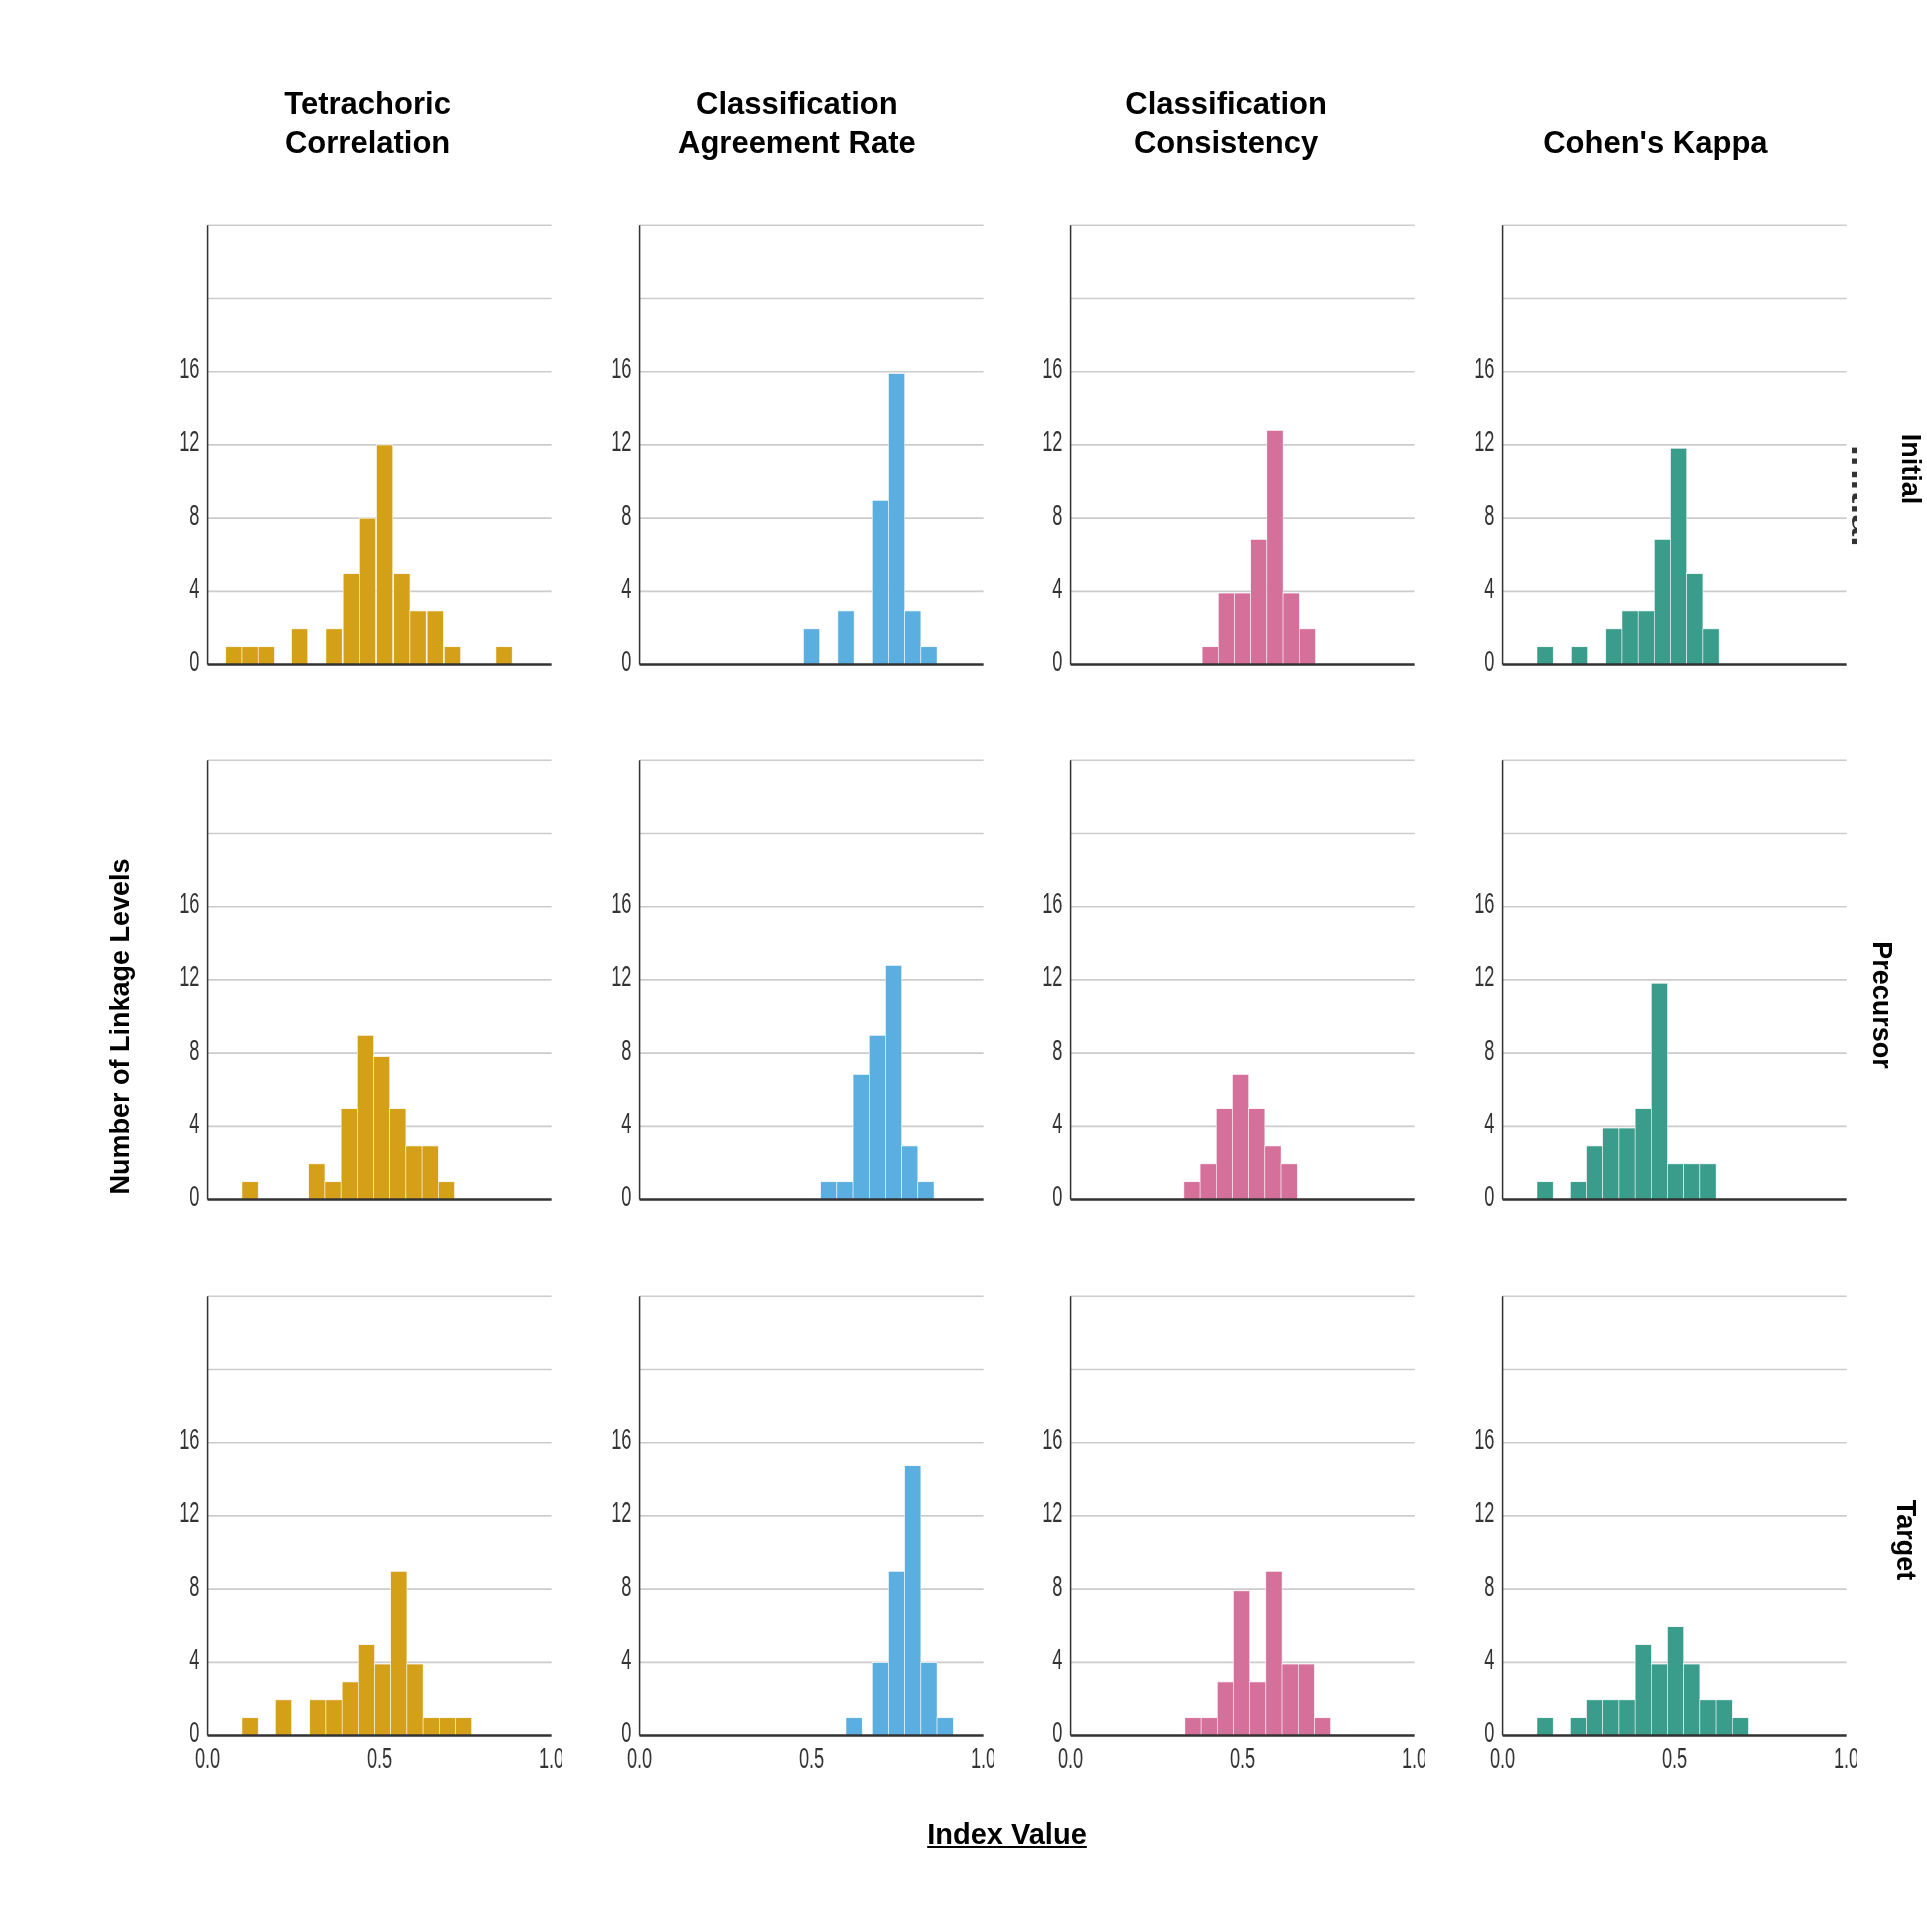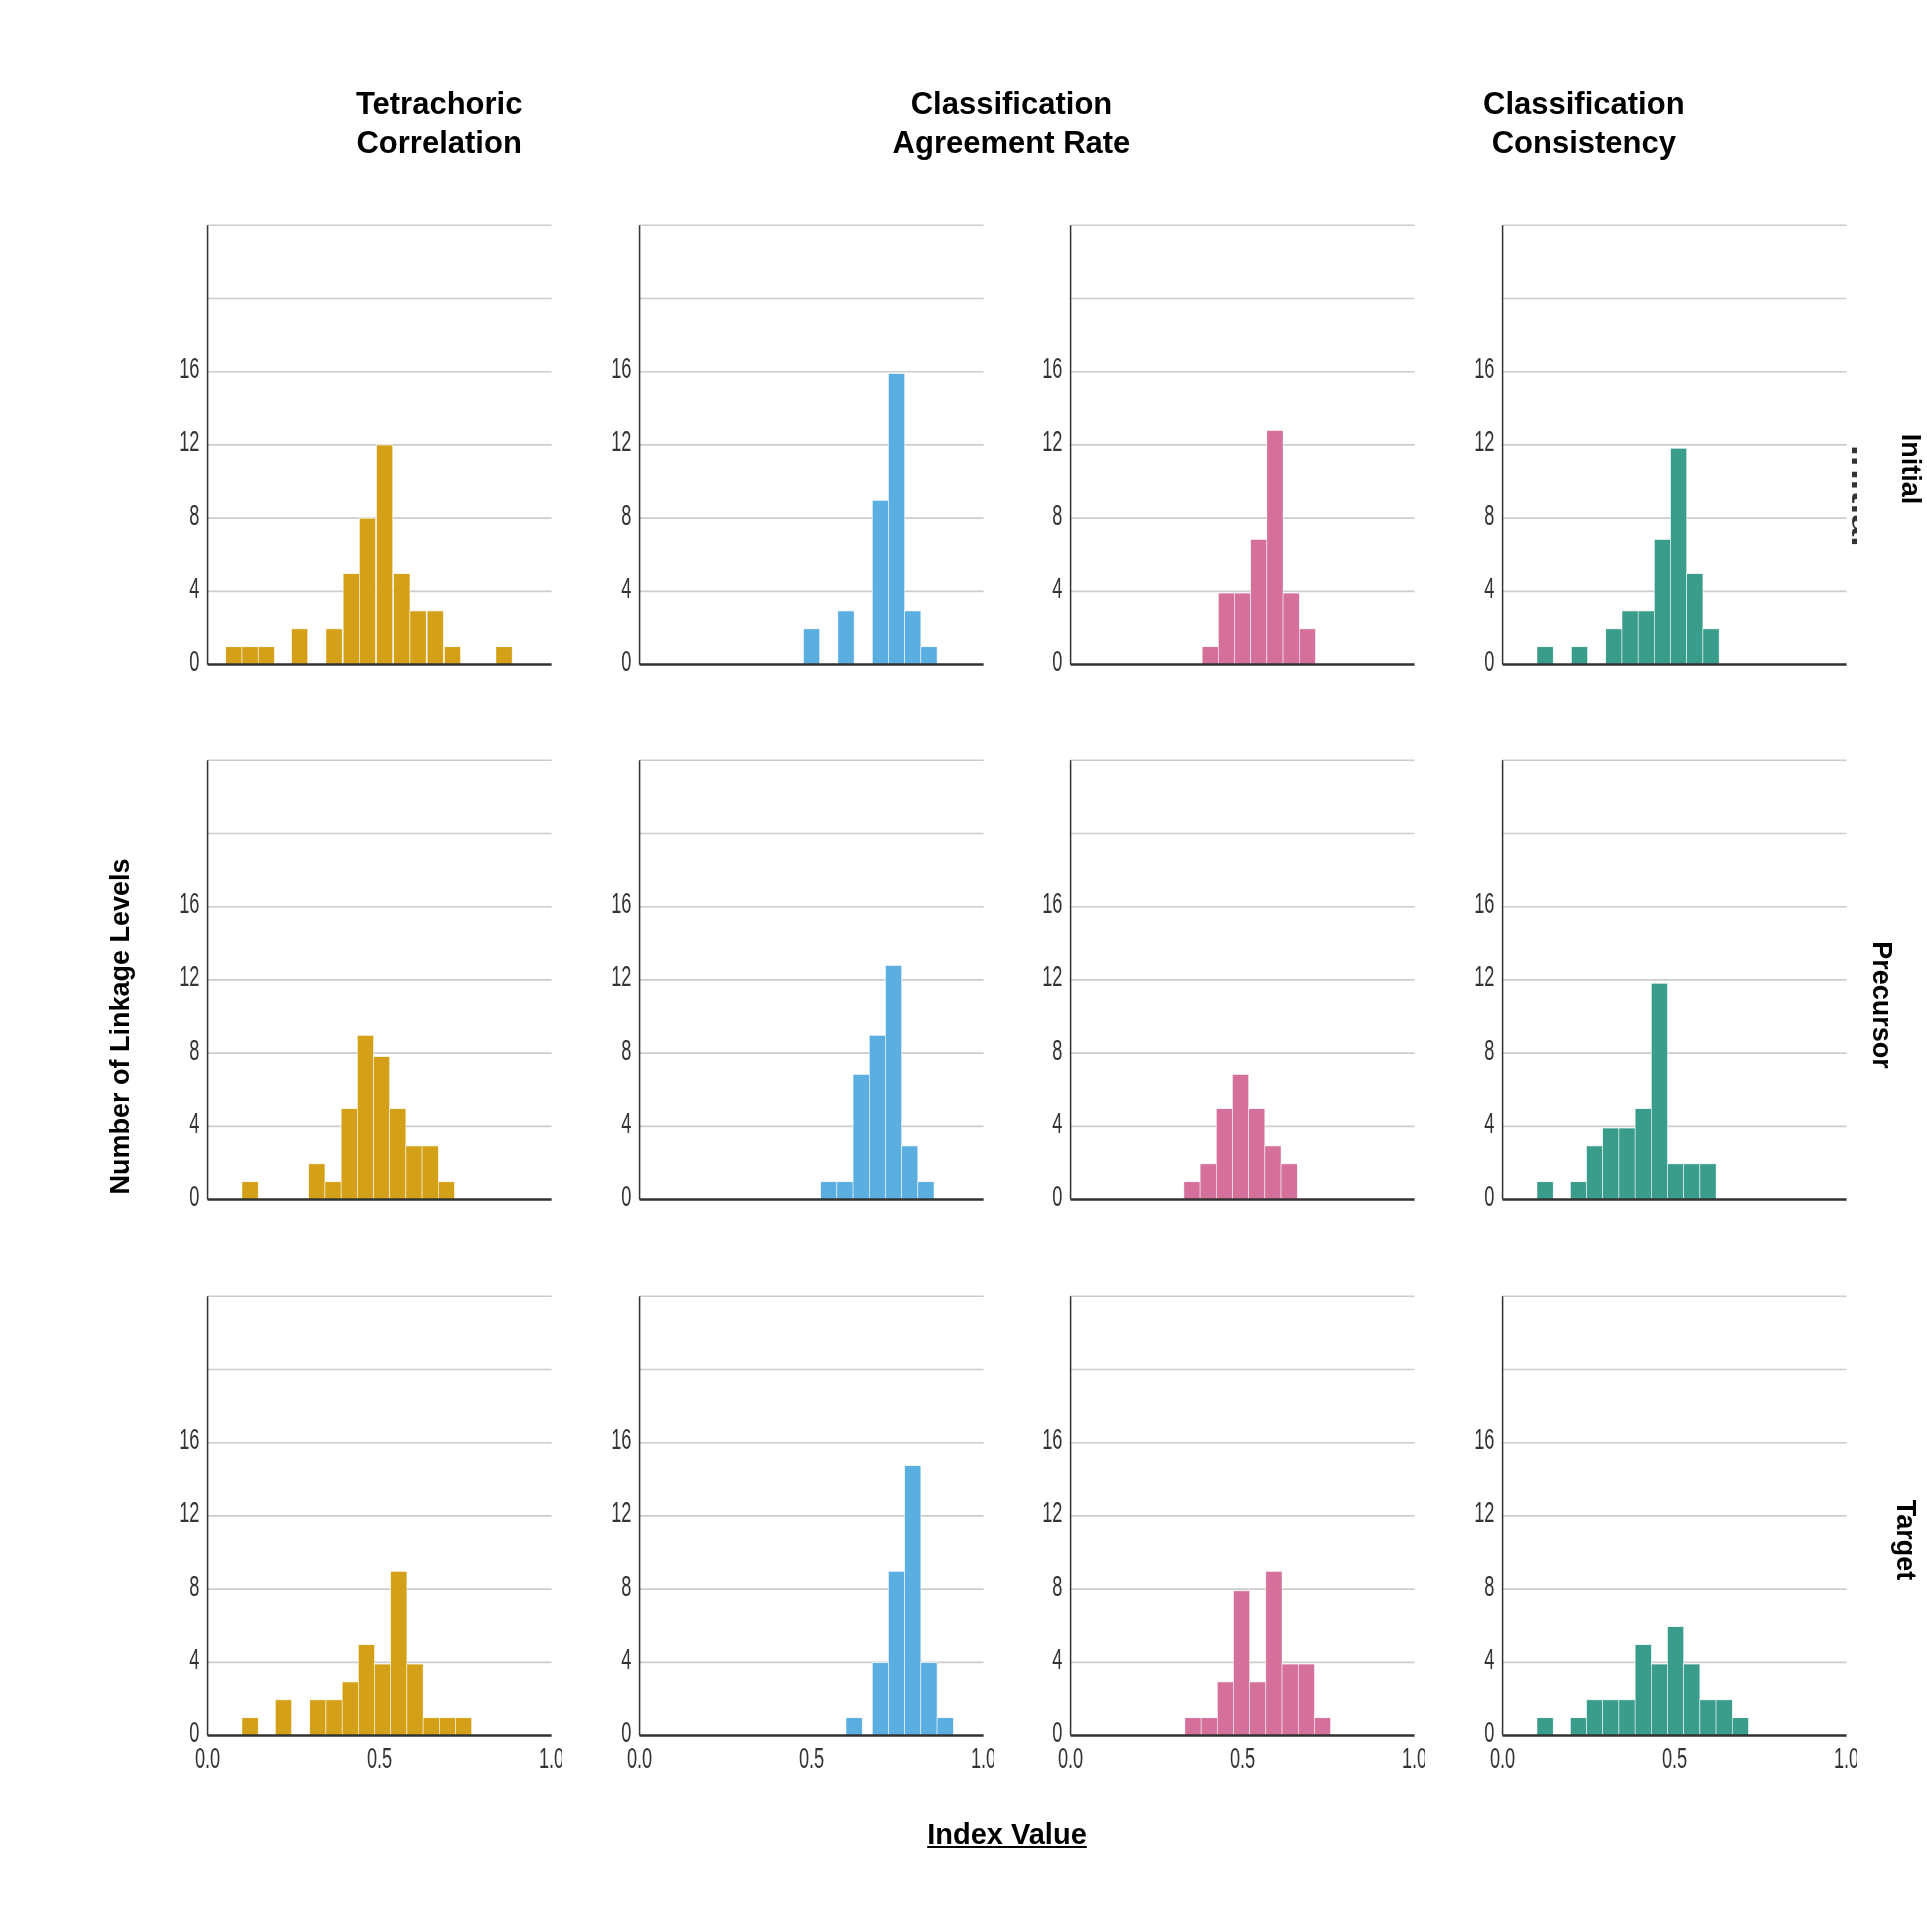--- a/index.html
+++ b/index.html
@@ -91,20 +91,21 @@
 </head>
 <body>
 
 <div class="outer">
 
   <div class="col-headers">
     <div class="col-header-spacer"></div>
     <div class="col-header">Tetrachoric<br>Correlation</div>
     <div class="col-header">Classification<br>Agreement Rate</div>
     <div class="col-header">Classification<br>Consistency</div>
+    <div class="col-header">Cohen's Kappa</div>
   </div>
 
   <div class="main-body">
     <div class="y-axis-label-container">
       <span class="y-axis-label">Number of Linkage Levels</span>
     </div>
 
     <div class="grid-area">
 
       <div class="row">

